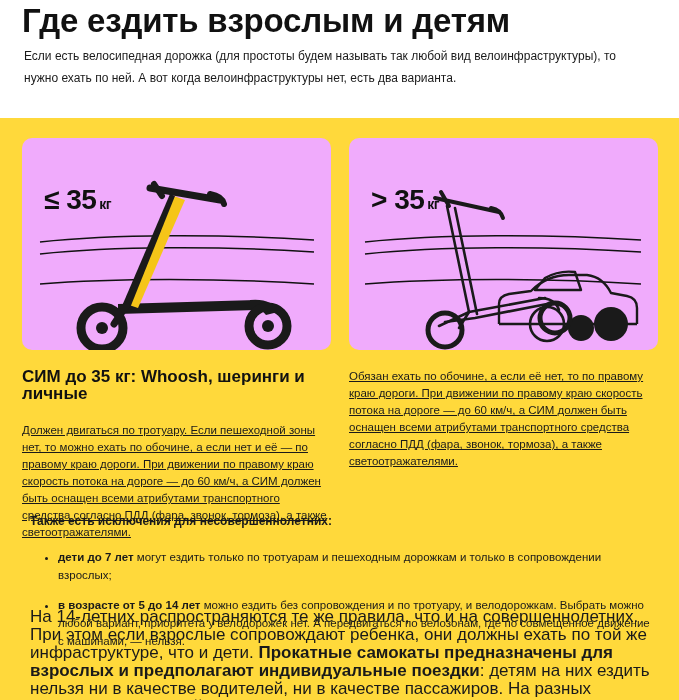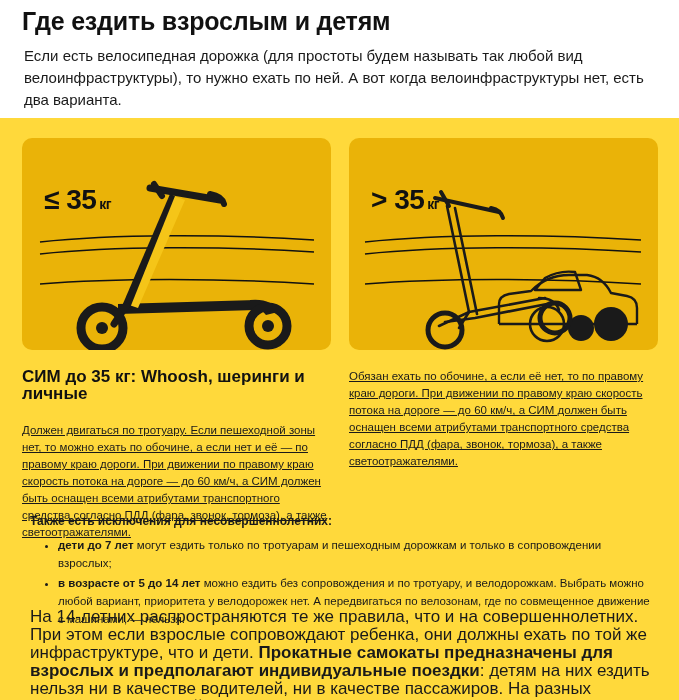--- a/index.html
+++ b/index.html
@@ -27,50 +27,50 @@
     position: absolute;
     left: 0; right: 0; top: 0; height: 118px;
     background: #ffffff;
   }
 
   h1.title {
     position: absolute;
     left: 22px;
     top: 6px;
     margin: 0;
-    font-size: 25px;
+    font-size: 33px;
     line-height: 30px;
     font-weight: bold;
     letter-spacing: -0.2px;
     color: #111;
   }
 
   .intro {
     position: absolute;
     left: 24px;
     top: 45px;
     width: 626px;
-    font-size: 15px;
+    font-size: 12px;
     line-height: 22px;
     color: #1a1a1a;
   }
 
   
   .cards {
     position: absolute;
     left: 22px;
     top: 138px;
     width: 636px;
     display: flex;
     gap: 18px;
   }
   .card {
     width: 309px;
     height: 212px;
-    background: #eab308;
+    background: #f0abfc;
     border-radius: 10px;
     position: relative;
     overflow: hidden;
   }
   .card .weight {
     position: absolute;
     left: 22px;
     top: 46px;
     font-size: 28px;
     font-weight: bold;
@@ -120,21 +120,21 @@
   ul.bullets {
     position: absolute;
     left: 44px;
     top: 536px;
     width: 606px;
     margin: 0;
     padding: 0 0 0 14px;
     font-size: 11.5px;
     line-height: 18px;
   }
-  ul.bullets li { margin-bottom: 2px; }
+  ul.bullets li { margin-bottom: 2px; margin-top: 12px; }
   ul.bullets li b { font-weight: bold; }
 
   .closing {
     position: absolute;
     left: 30px;
     top: 608px;
     width: 622px;
     font-size: 17px;
     line-height: 18px;
   }

